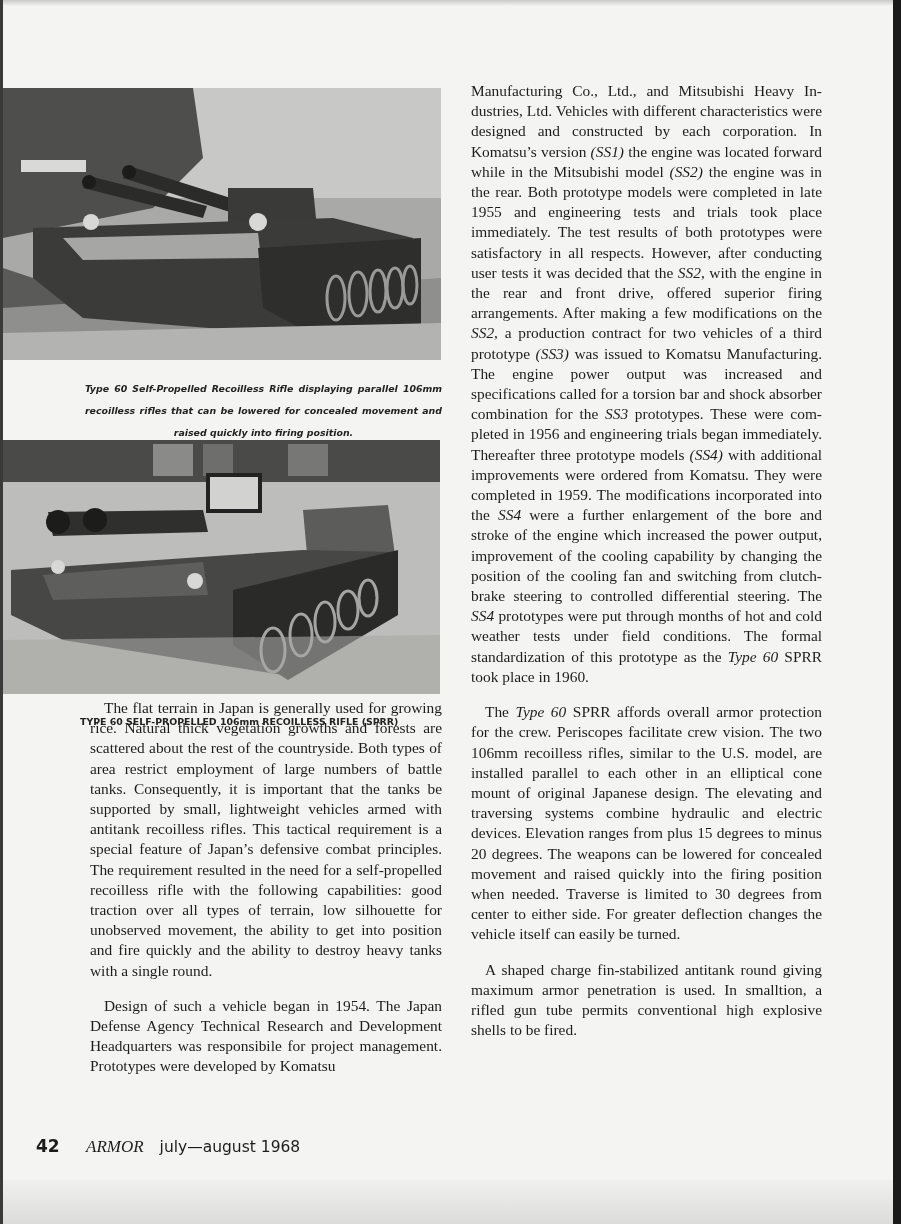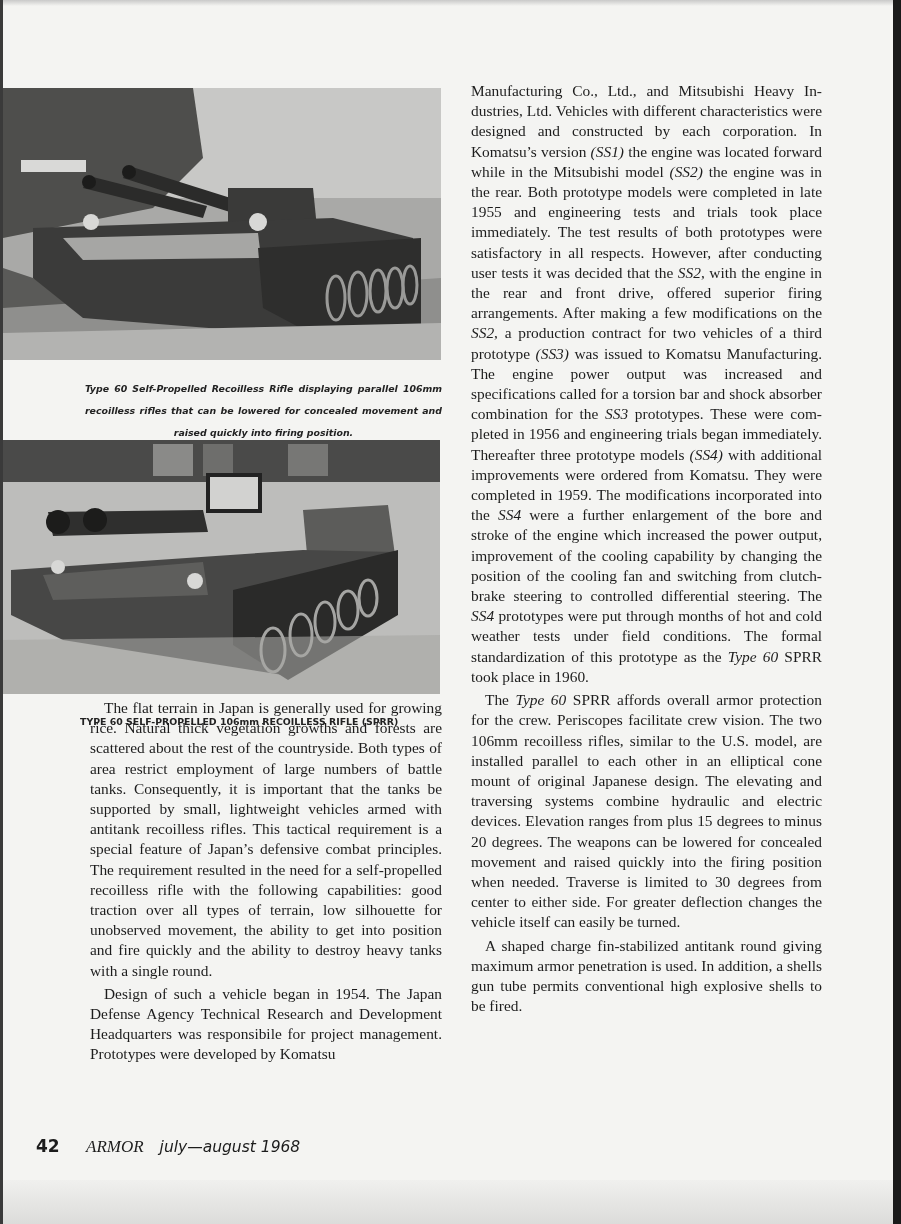--- a/index.html
+++ b/index.html
@@ -24,27 +24,27 @@
       font-weight: bold; color: #222; text-align: left;
     }
     .caption-1 { left: 85px; top: 378px; width: 357px; font-size: 9.4px; line-height: 22px; font-style: italic; text-align: justify; text-align-last: center; }
     .caption-2 { left: 80px; top: 715px; width: 362px; font-size: 9.4px; line-height: 14px; }
 
     .col { position: absolute; font-size: 15.4px; line-height: 20.2px; text-align: justify; hyphens: manual; }
     .col-left { left: 90px; top: 698px; width: 352px; }
     .col-right { left: 471px; top: 81px; width: 351px; }
     .col p { margin: 0; text-indent: 0; }
     .col p.indent { text-indent: 14px; }
-    .col p + p { margin-top: 3px; }
+    .col p + p { margin-top: 15px; }
     .col em { }
 
     .footer { position: absolute; left: 36px; top: 1136px; height: 24px; white-space: nowrap; }
     .page-num { font-family: "DejaVu Sans", "Liberation Sans", sans-serif; font-weight: bold; font-size: 17px; display: inline-block; width: 50px; }
     .pub { font-family: "Liberation Serif", serif; font-weight: normal; font-style: italic; font-size: 17px; margin-right: 16px; }
-    .issue { font-family: "DejaVu Sans", "Liberation Sans", sans-serif; font-size: 15.5px; font-style: italic; }
+    .issue { font-family: "DejaVu Sans", "Liberation Sans", sans-serif; font-size: 15.5px; }
   </style>
 </head>
 <body>
 
 <div class="top-shade"></div>
 <div class="bottom-shade"></div>
 <div class="left-edge"></div>
 <div class="right-edge"></div>
 
 <div class="photo photo-1">
@@ -110,18 +110,18 @@
 <div class="caption caption-2">TYPE 60 SELF-PROPELLED 106mm RECOILLESS RIFLE (SPRR)</div>
 
 <div class="col col-left">
   <p class="indent">The flat terrain in Japan is generally used for growing rice. Natural thick vegetation growths and forests are scattered about the rest of the country­side. Both types of area restrict employment of large numbers of battle tanks. Consequently, it is im­portant that the tanks be supported by small, light­weight vehicles armed with antitank recoilless rifles. This tactical requirement is a special feature of Japan’s defensive combat principles. The require­ment resulted in the need for a self-propelled re­coilless rifle with the following capabilities: good traction over all types of terrain, low silhouette for unobserved movement, the ability to get into posi­tion and fire quickly and the ability to destroy heavy tanks with a single round.</p>
   <p class="indent">Design of such a vehicle began in 1954. The Japan Defense Agency Technical Research and De­velopment Headquarters was responsibile for project management. Prototypes were developed by Komatsu</p>
 </div>
 
 <div class="col col-right">
   <p><span>Manufacturing Co., Ltd., and Mitsubishi Heavy In­dustries, Ltd. Vehicles with different characteristics were designed and constructed by each corporation. In Komatsu’s version </span><em>(SS1)</em><span> the engine was located forward while in the Mitsubishi model </span><em>(SS2)</em><span> the engine was in the rear. Both prototype models were completed in late 1955 and engineering tests and trials took place immediately. The test results of both prototypes were satisfactory in all respects. However, after conducting user tests it was decided that the </span><em>SS2</em><span>, with the engine in the rear and front drive, offered superior firing arrangements. After making a few modifications on the </span><em>SS2</em><span>, a produc­tion contract for two vehicles of a third prototype </span><em>(SS3)</em><span> was issued to Komatsu Manufacturing. The engine power output was increased and specifications called for a torsion bar and shock absorber com­bination for the </span><em>SS3</em><span> prototypes. These were com­pleted in 1956 and engineering trials began imme­diately. Thereafter three prototype models </span><em>(SS4)</em><span> with additional improvements were ordered from Komat­su. They were completed in 1959. The modifica­tions incorporated into the </span><em>SS4</em><span> were a further en­largement of the bore and stroke of the engine which increased the power output, improvement of the cooling capability by changing the position of the cooling fan and switching from clutch-brake steering to controlled differential steering. The </span><em>SS4</em><span> prototypes were put through months of hot and cold weather tests under field conditions. The formal standardization of this prototype as the </span><em>Type 60</em><span> SPRR took place in 1960.</span></p>
   <p class="indent"><span>The </span><em>Type 60</em><span> SPRR affords overall armor pro­tection for the crew. Periscopes facilitate crew vision. The two 106mm recoilless rifles, similar to the U.S. model, are installed parallel to each other in an elliptical cone mount of original Japanese design. The elevating and traversing systems combine hy­draulic and electric devices. Elevation ranges from plus 15 degrees to minus 20 degrees. The weapons can be lowered for concealed movement and raised quickly into the firing position when needed. Tra­verse is limited to 30 degrees from center to either side. For greater deflection changes the vehicle itself can easily be turned.</span></p>
-  <p class="indent">A shaped charge fin-stabilized antitank round giv­ing maximum armor penetration is used. In addi­tion, a shells gun tube permits conventional high explosive shells to be fired.</p>
+  <p class="indent">A shaped charge fin-stabilized antitank round giv­ing maximum armor penetration is used. In small­tion, a rifled gun tube permits conventional high explosive shells to be fired.</p>
 </div>
 
 <div class="footer">
   <span class="page-num">42</span><span class="pub">ARMOR</span><span class="issue">july—august 1968</span>
 </div>
 
 </body></html>

